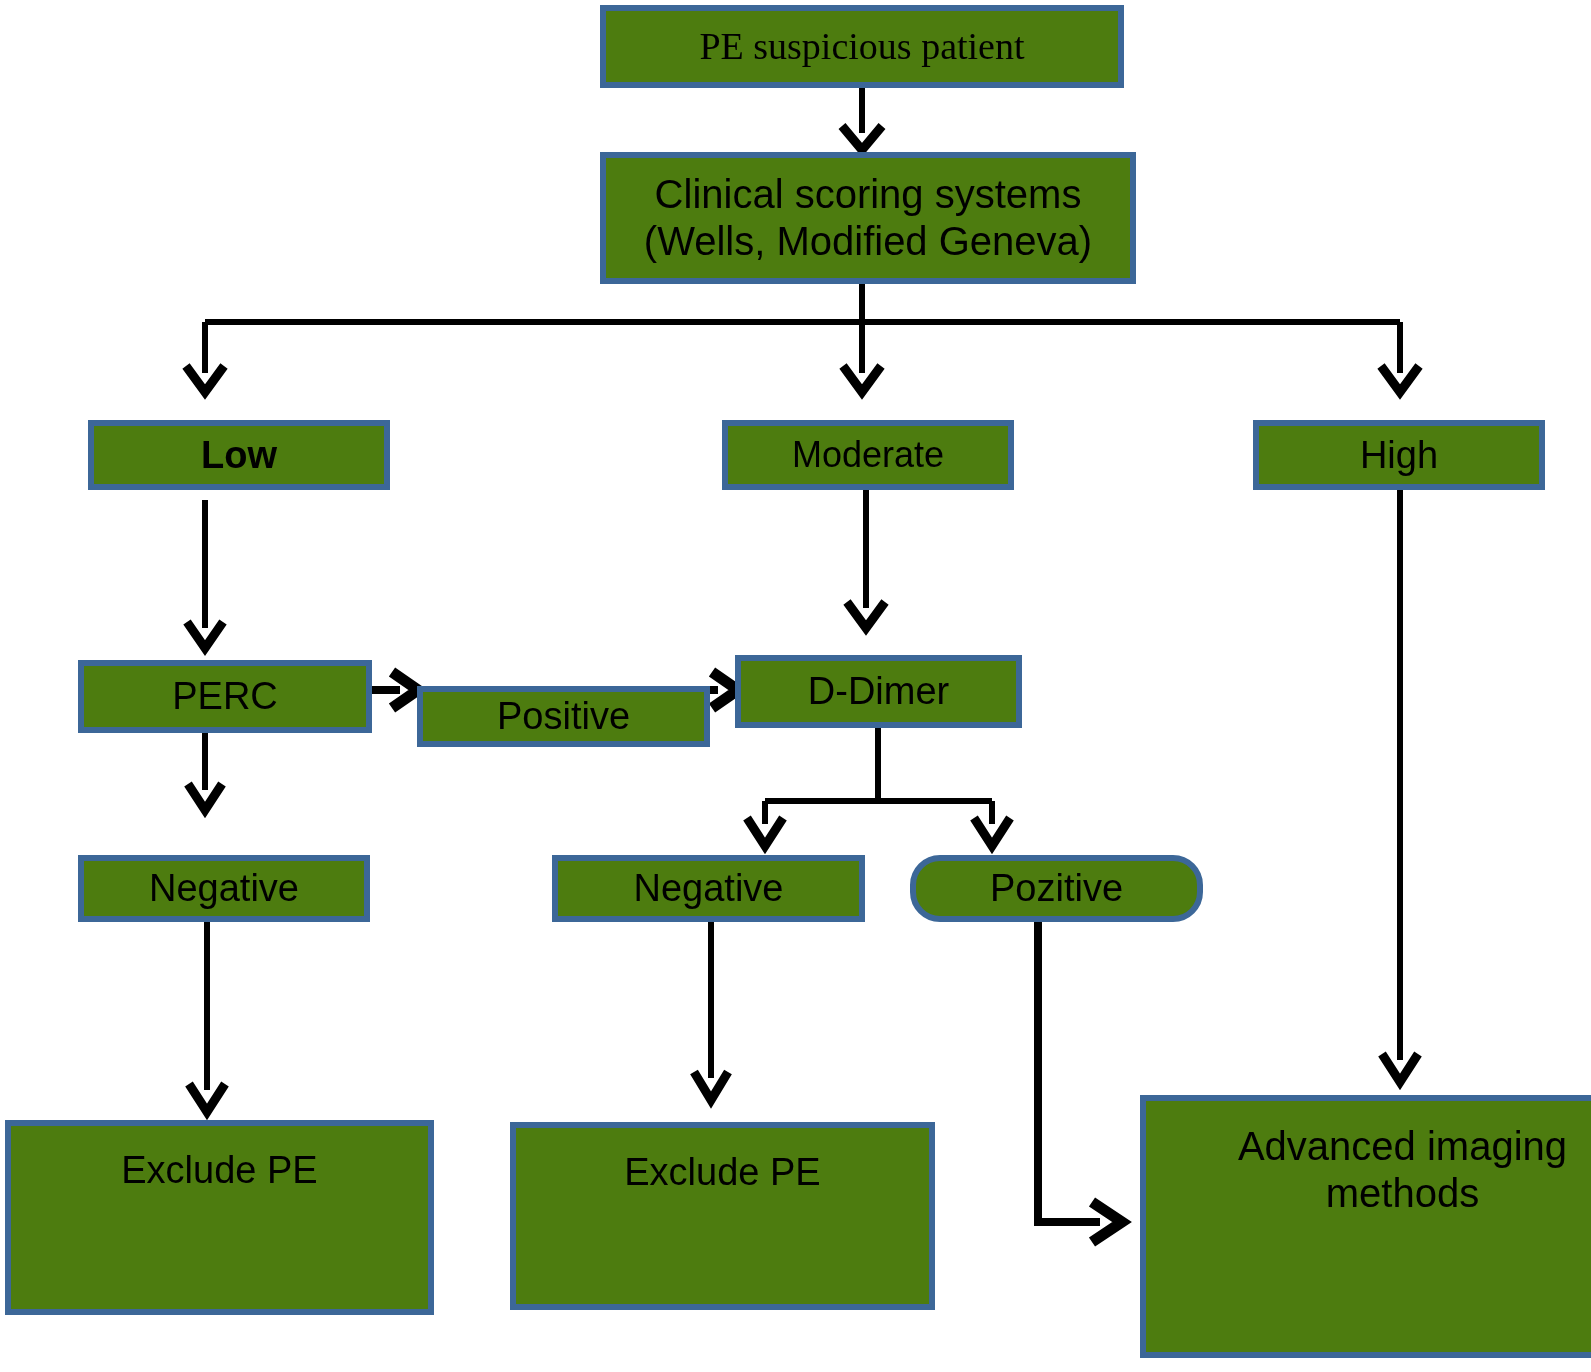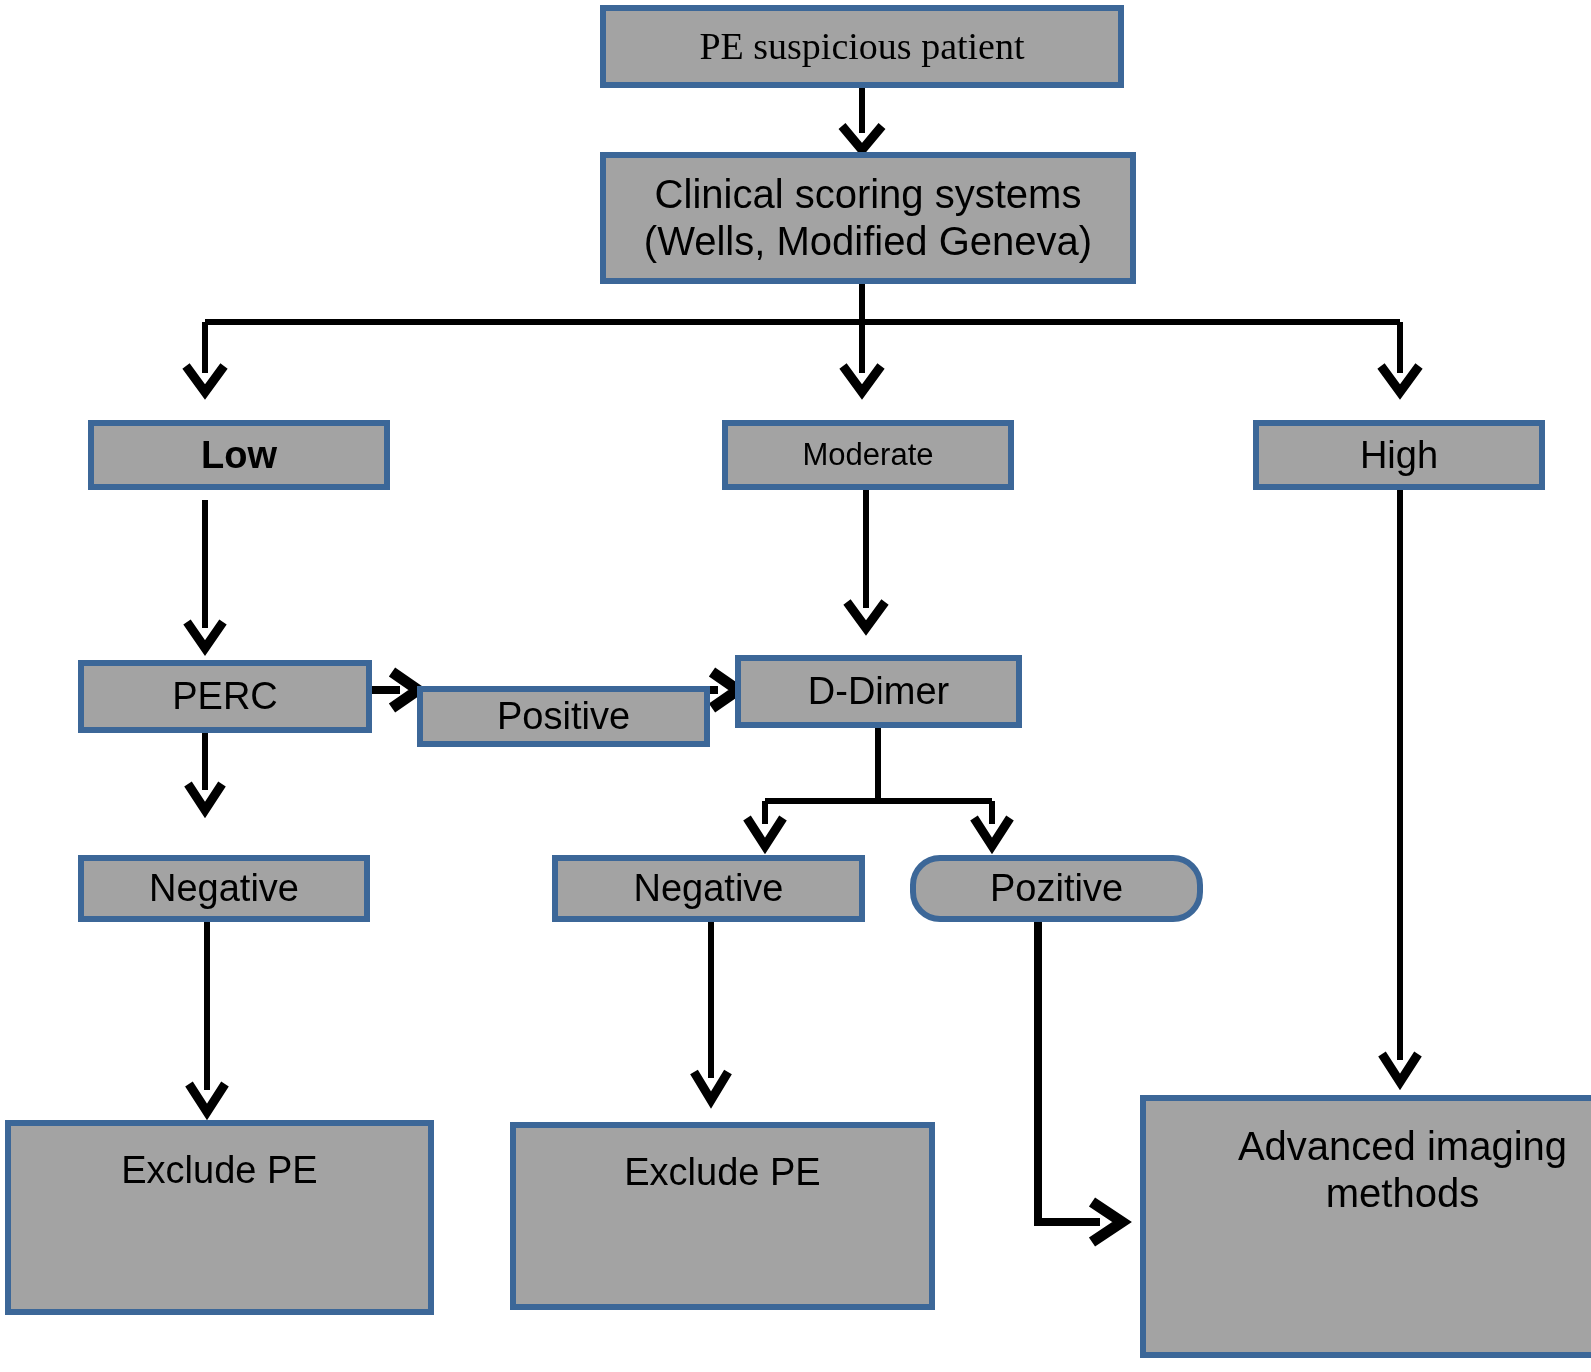--- a/index.html
+++ b/index.html
@@ -22,21 +22,21 @@
     position: absolute;
     left: 0;
     top: 0;
     width: 1591px;
     height: 1372px;
     pointer-events: none;
   }
   .node {
     position: absolute;
     box-sizing: border-box;
-    background: #a3a3a3;
+    background: #4d7c0f;
     border: 6px solid #3C6798;
     display: flex;
     justify-content: flex-start;
     color: #000000;
     line-height: 1.18;
     text-align: center;
     font-family: "Liberation Sans", sans-serif;
   }
   .node.mid {
     align-items: center;
@@ -158,21 +158,21 @@
 
   <div class="node mid" style="left:600px; top:152px; width:536px; height:132px; font-size:40px;">
     <span class="label">Clinical scoring systems
 (Wells, Modified Geneva)</span>
   </div>
 
   <div class="node mid" style="left:88px; top:420px; width:302px; height:70px; font-size:38px;font-weight:bold;">
     <span class="label">Low</span>
   </div>
 
-  <div class="node mid" style="left:722px; top:420px; width:292px; height:70px; font-size:31px;">
+  <div class="node mid" style="left:722px; top:420px; width:292px; height:70px; font-size:36px;">
     <span class="label">Moderate</span>
   </div>
 
   <div class="node mid" style="left:1253px; top:420px; width:292px; height:70px; font-size:38px;">
     <span class="label">High</span>
   </div>
 
   <div class="node mid" style="left:78px; top:660px; width:294px; height:73px; font-size:38px;">
     <span class="label">PERC</span>
   </div>

